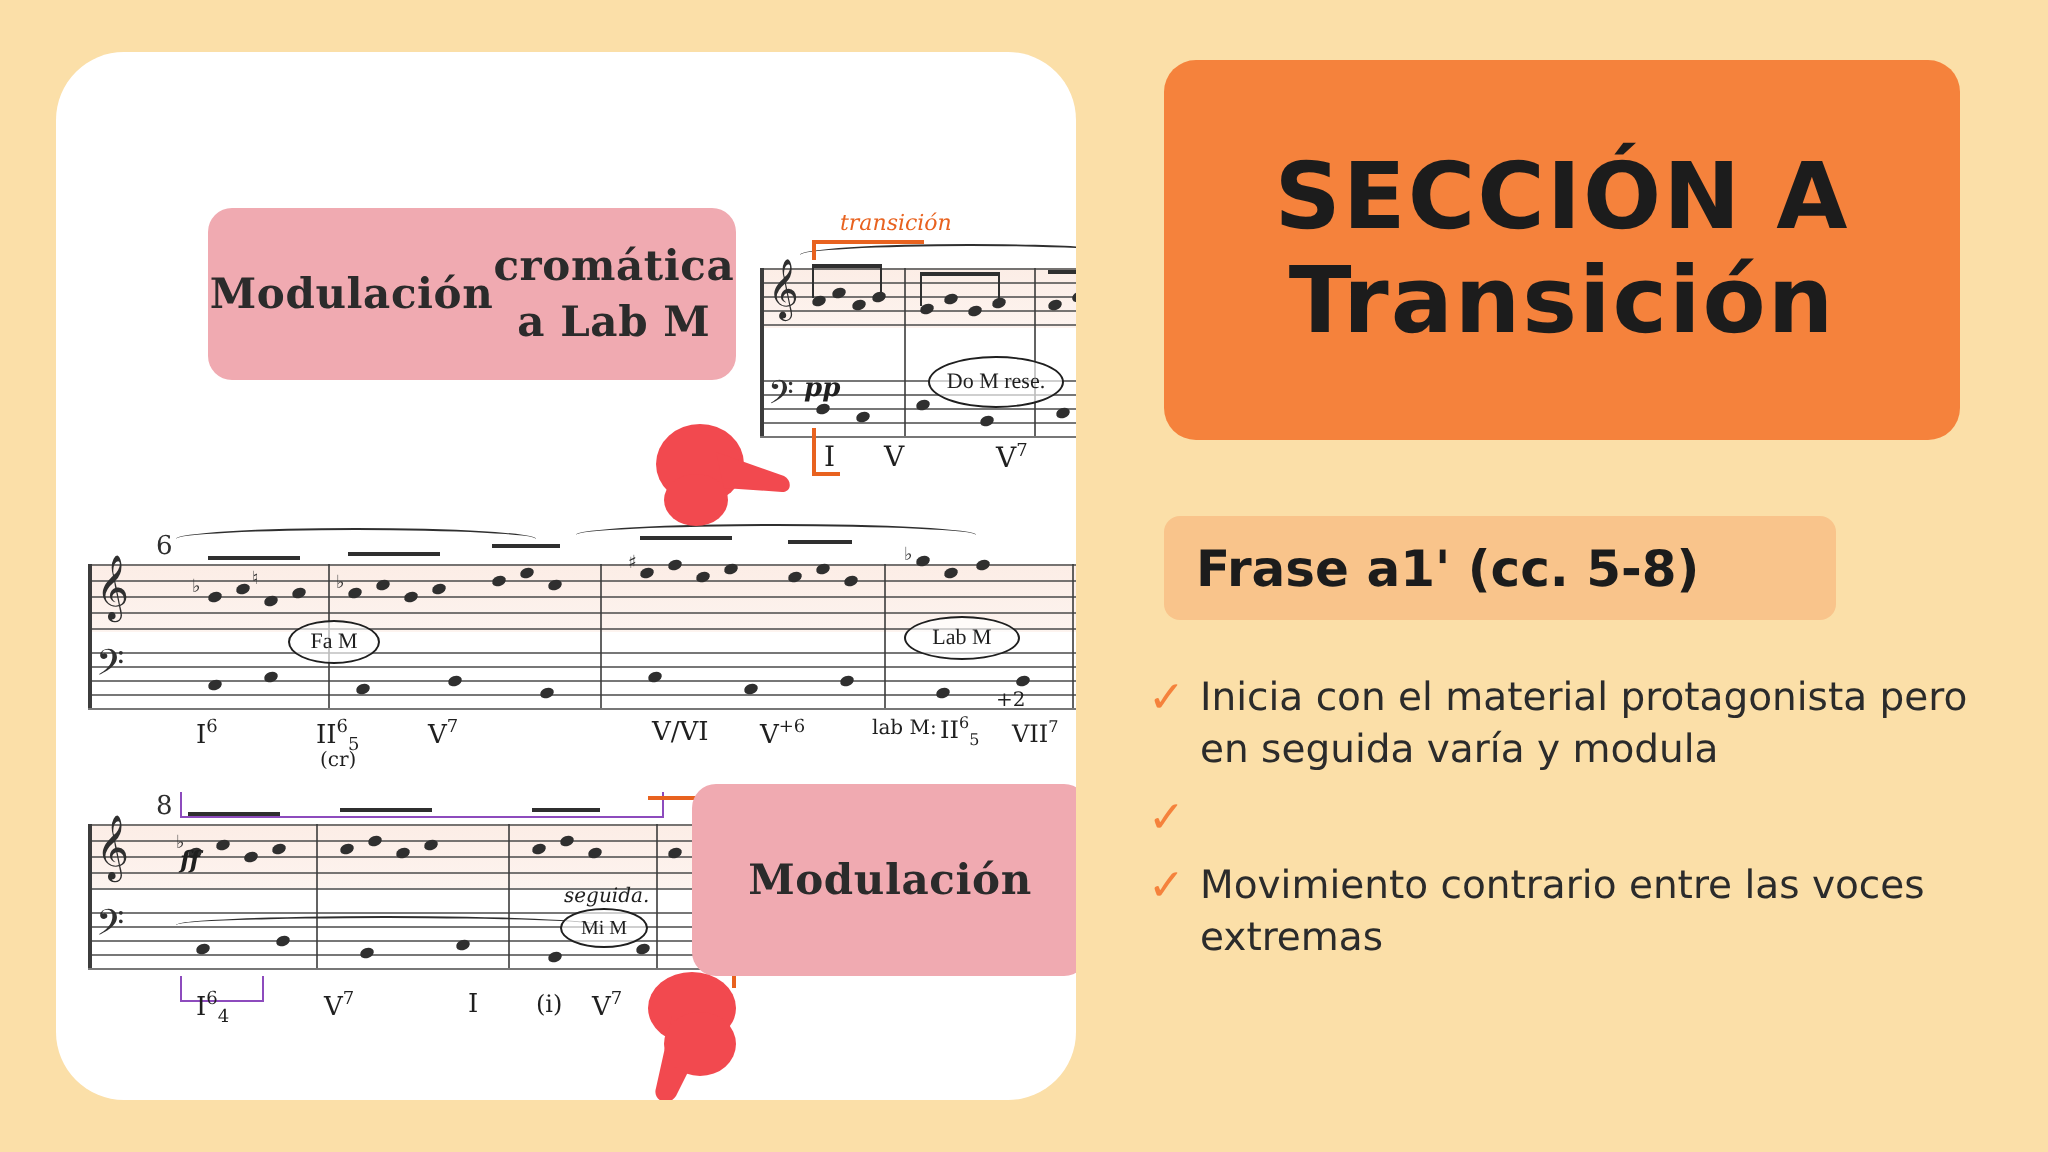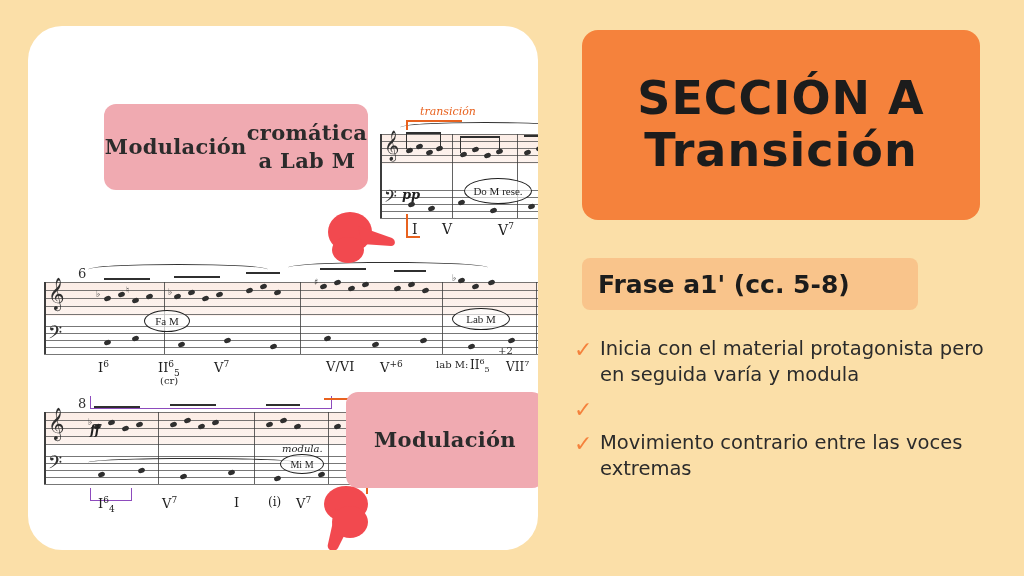--- a/index.html
+++ b/index.html
@@ -453,21 +453,21 @@
       <div class="note" style="left:110px; top:442px;"></div>
       <div class="note" style="left:152px; top:448px;"></div>
       <div class="note" style="left:200px; top:444px;"></div>
       <div class="note" style="left:246px; top:450px;"></div>
       <div class="note" style="left:290px; top:446px;"></div>
       <div class="note" style="left:320px; top:442px;"></div>
 
       <div class="slur" style="left:60px; top:432px; width:210px; height:8px;"></div>
 
       <div class="hand-ann" style="left:62px; top:398px; font-size:12px; font-style:italic; font-weight:bold;">ff</div>
-      <div class="hand-ann" style="left:254px; top:418px; font-size:10px; font-style:italic;">modula.</div>
+      <div class="hand-ann" style="left:254px; top:418px; font-size:10px; font-style:italic;">seguida.</div>
       <div class="circle-ann" style="left:252px; top:428px; width:42px; height:18px; font-size:10px;">Mi M</div>
 
       <div class="bracket-purple" style="left:62px; top:370px; width:240px; height:12px;"></div>
       <div class="bracket-purple" style="left:62px; top:462px; width:40px; height:12px;"></div>
       <div class="orange-line" style="left:296px; top:372px; width:44px; height:2px;"></div>
       <div class="orange-line" style="left:338px; top:372px; width:2px; height:96px;"></div>
 
       <div class="hand-ann" style="left:70px; top:470px; font-size:13px;">I<sup style="font-size:9px;">6</sup><sub style="font-size:9px;">4</sub></div>
       <div class="hand-ann" style="left:134px; top:470px; font-size:13px;">V<sup style="font-size:9px;">7</sup></div>
       <div class="hand-ann" style="left:206px; top:470px; font-size:13px;">I</div>

